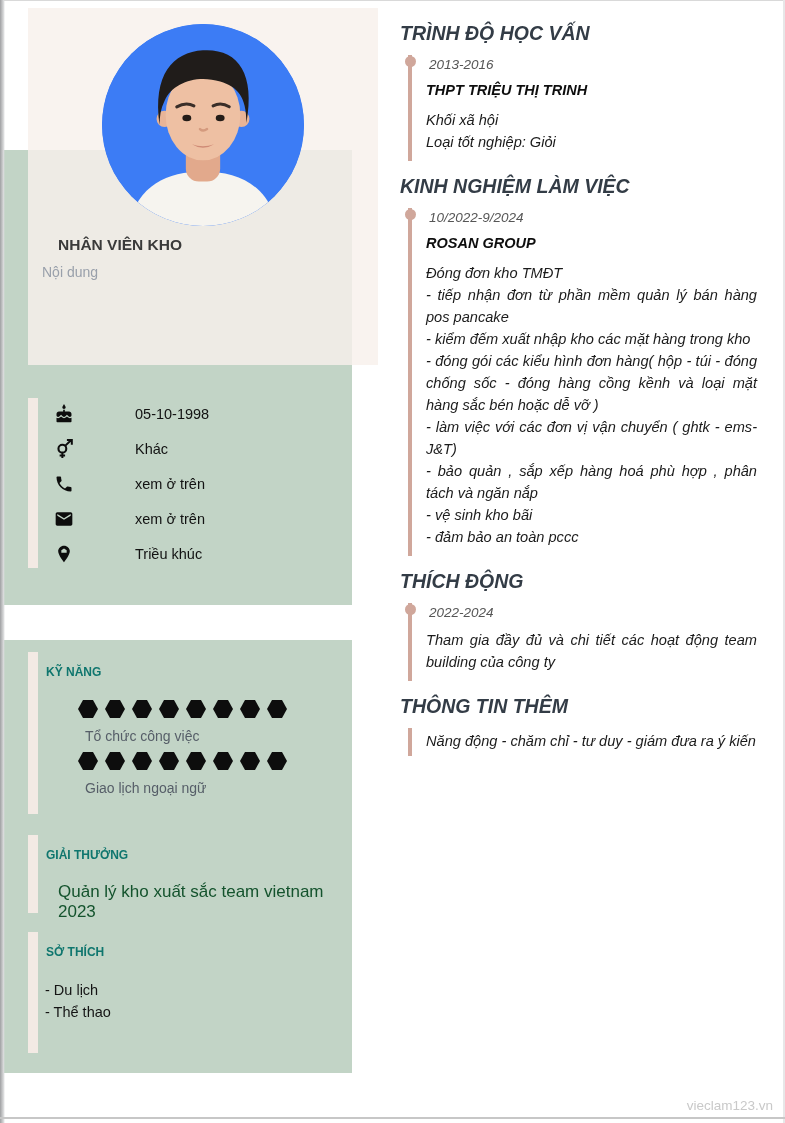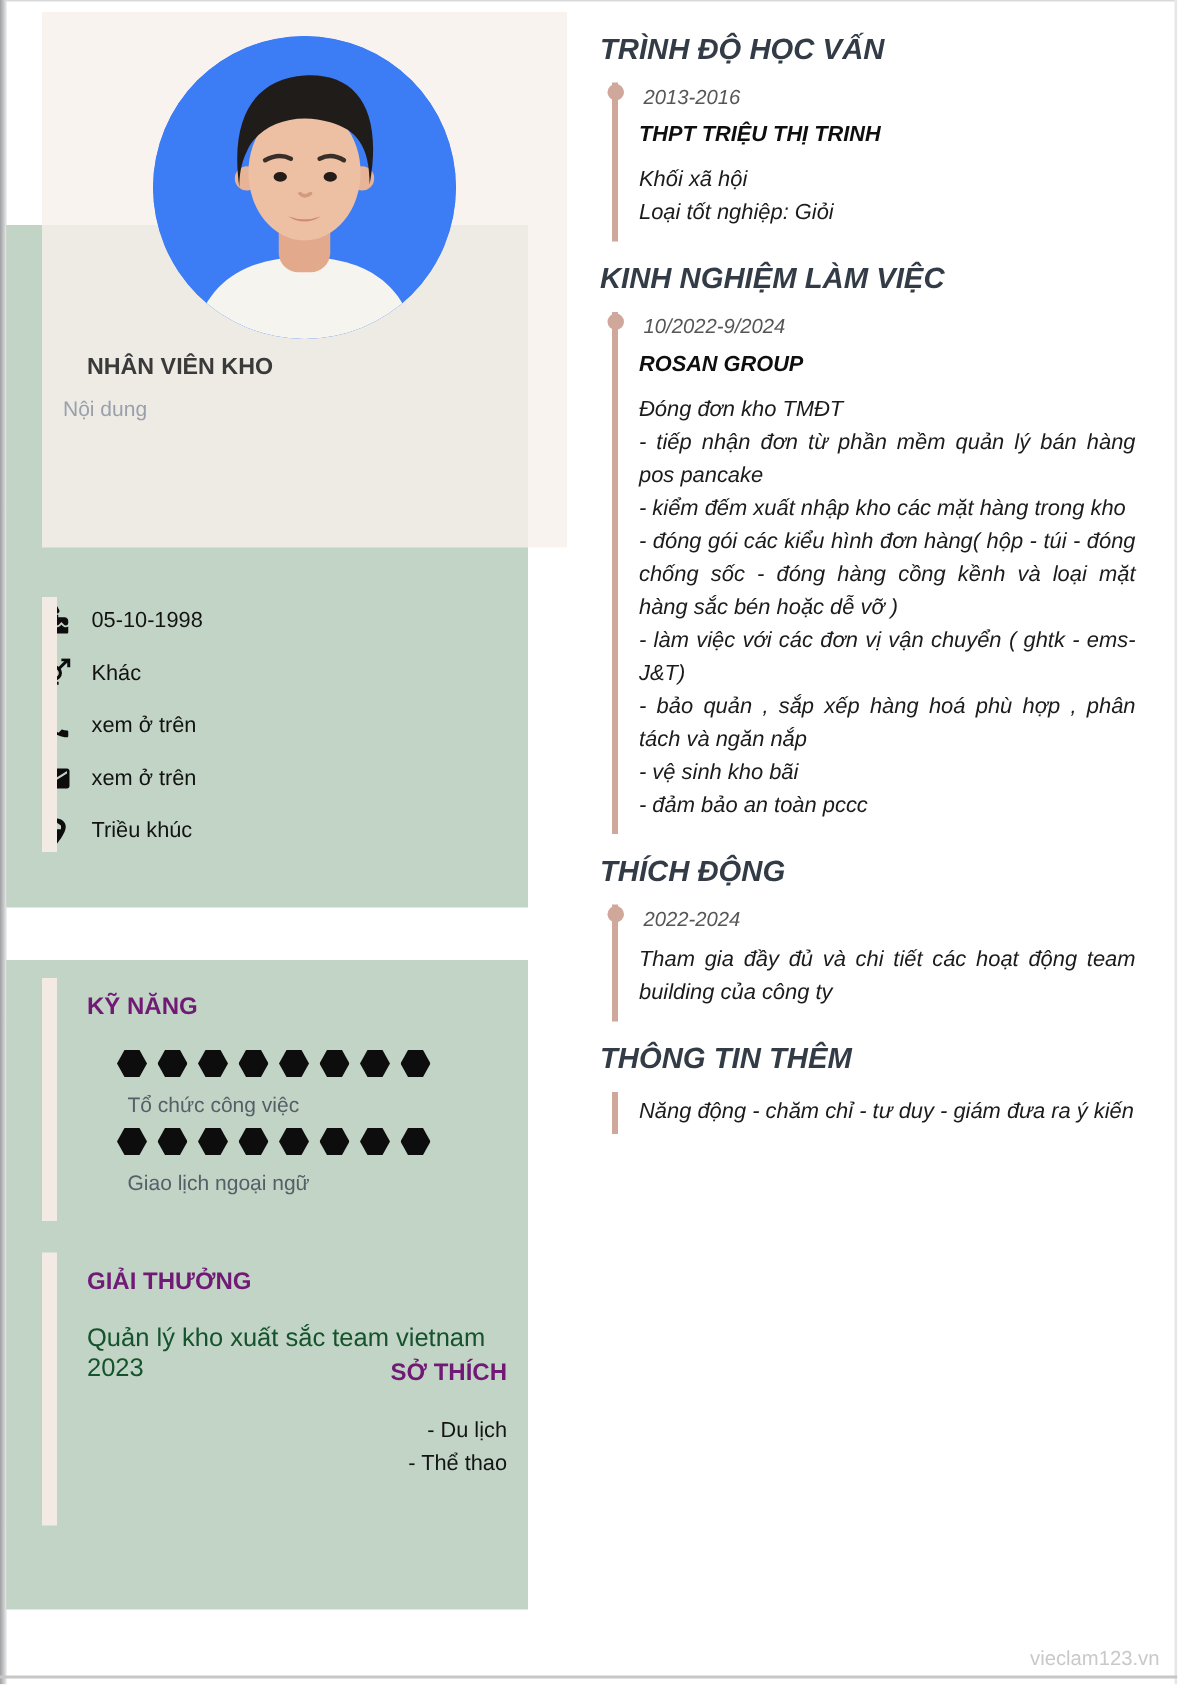--- a/index.html
+++ b/index.html
@@ -27,38 +27,38 @@
   .name{margin-top:26px;text-align:center;font-size:28px;font-weight:bold;color:#0e0e0e;letter-spacing:.5px;line-height:34px;}
   .job-title{margin-top:9px;padding-left:30px;font-size:15.5px;font-weight:bold;color:#3a3a3a;line-height:20px;}
   .content-label{margin-top:7px;padding-left:14px;font-size:14px;color:#99a0ab;line-height:20px;}
 
   
   .barred{position:absolute;left:28px;z-index:3;}
   .barred::before{content:'';position:absolute;left:0;top:2px;width:10px;background:#f3eae4;height:var(--barh,100px);}
 
   
   #contact{top:396px;width:310px;}
-  .contact-row{display:flex;align-items:center;height:35px;}
+  .contact-row{display:flex;align-items:center;height:35px;padding-left:26px;gap:48px;}
   .contact-row .cicon{width:20px;height:20px;flex:0 0 20px;margin-right:13px;}
   .contact-row .cval{font-size:14.5px;color:#121212;}
 
   
   #skills{top:650px;width:310px;}
-  .section-heading{padding-left:30px;font-size:16px;font-weight:bold;color:#701a75;line-height:24px;margin:0;padding-top:10px;}
+  .section-heading{padding-left:18px;font-size:12px;font-weight:bold;color:#0f766e;line-height:24px;margin:0;padding-top:10px;}
   .dots-row{display:flex;gap:7px;margin:16px 0 0 50px;}
   .dot{width:20px;height:18px;background:#0d0d0d;
     clip-path:polygon(25% 0,75% 0,100% 50%,75% 100%,25% 100%,0 50%);}
   .skill-label{margin:8px 0 0 57px;font-size:14px;color:#565e68;line-height:20px;}
   .dots-row.second{margin-top:6px;}
 
   
   #awards{top:833px;width:310px;}
   .award-text{margin-top:15px;padding-left:30px;font-size:17px;color:#14532d;line-height:20px;}
-  #hobbies{top:894px;width:310px;text-align:right;}
-  .hobby-list{margin-top:15px;padding-left:28px;}
+  #hobbies{top:930px;width:310px;}
+  .hobby-list{margin-top:15px;padding-left:17px;}
   .hobby-item{font-size:14.5px;color:#141414;line-height:22px;}
 
   
   .right-col{position:absolute;left:400px;top:20px;width:357px;z-index:5;font-style:italic;}
   .rheading{font-size:19.5px;font-weight:bold;color:#333c46;line-height:26px;margin:0 0 9px 0;}
   .rheading.gap{margin-top:12px;}
   .entry{position:relative;margin-left:8px;border-left:4px solid #d0a79b;padding-left:14px;padding-bottom:8px;}
   .entry.dotted::before{content:'';position:absolute;width:11px;height:11px;border-radius:50%;
     background:#d0a79b;left:-7.5px;top:1px;}
   .period{font-size:13.5px;color:#565656;line-height:19px;margin-bottom:7px;padding-left:3px;}

